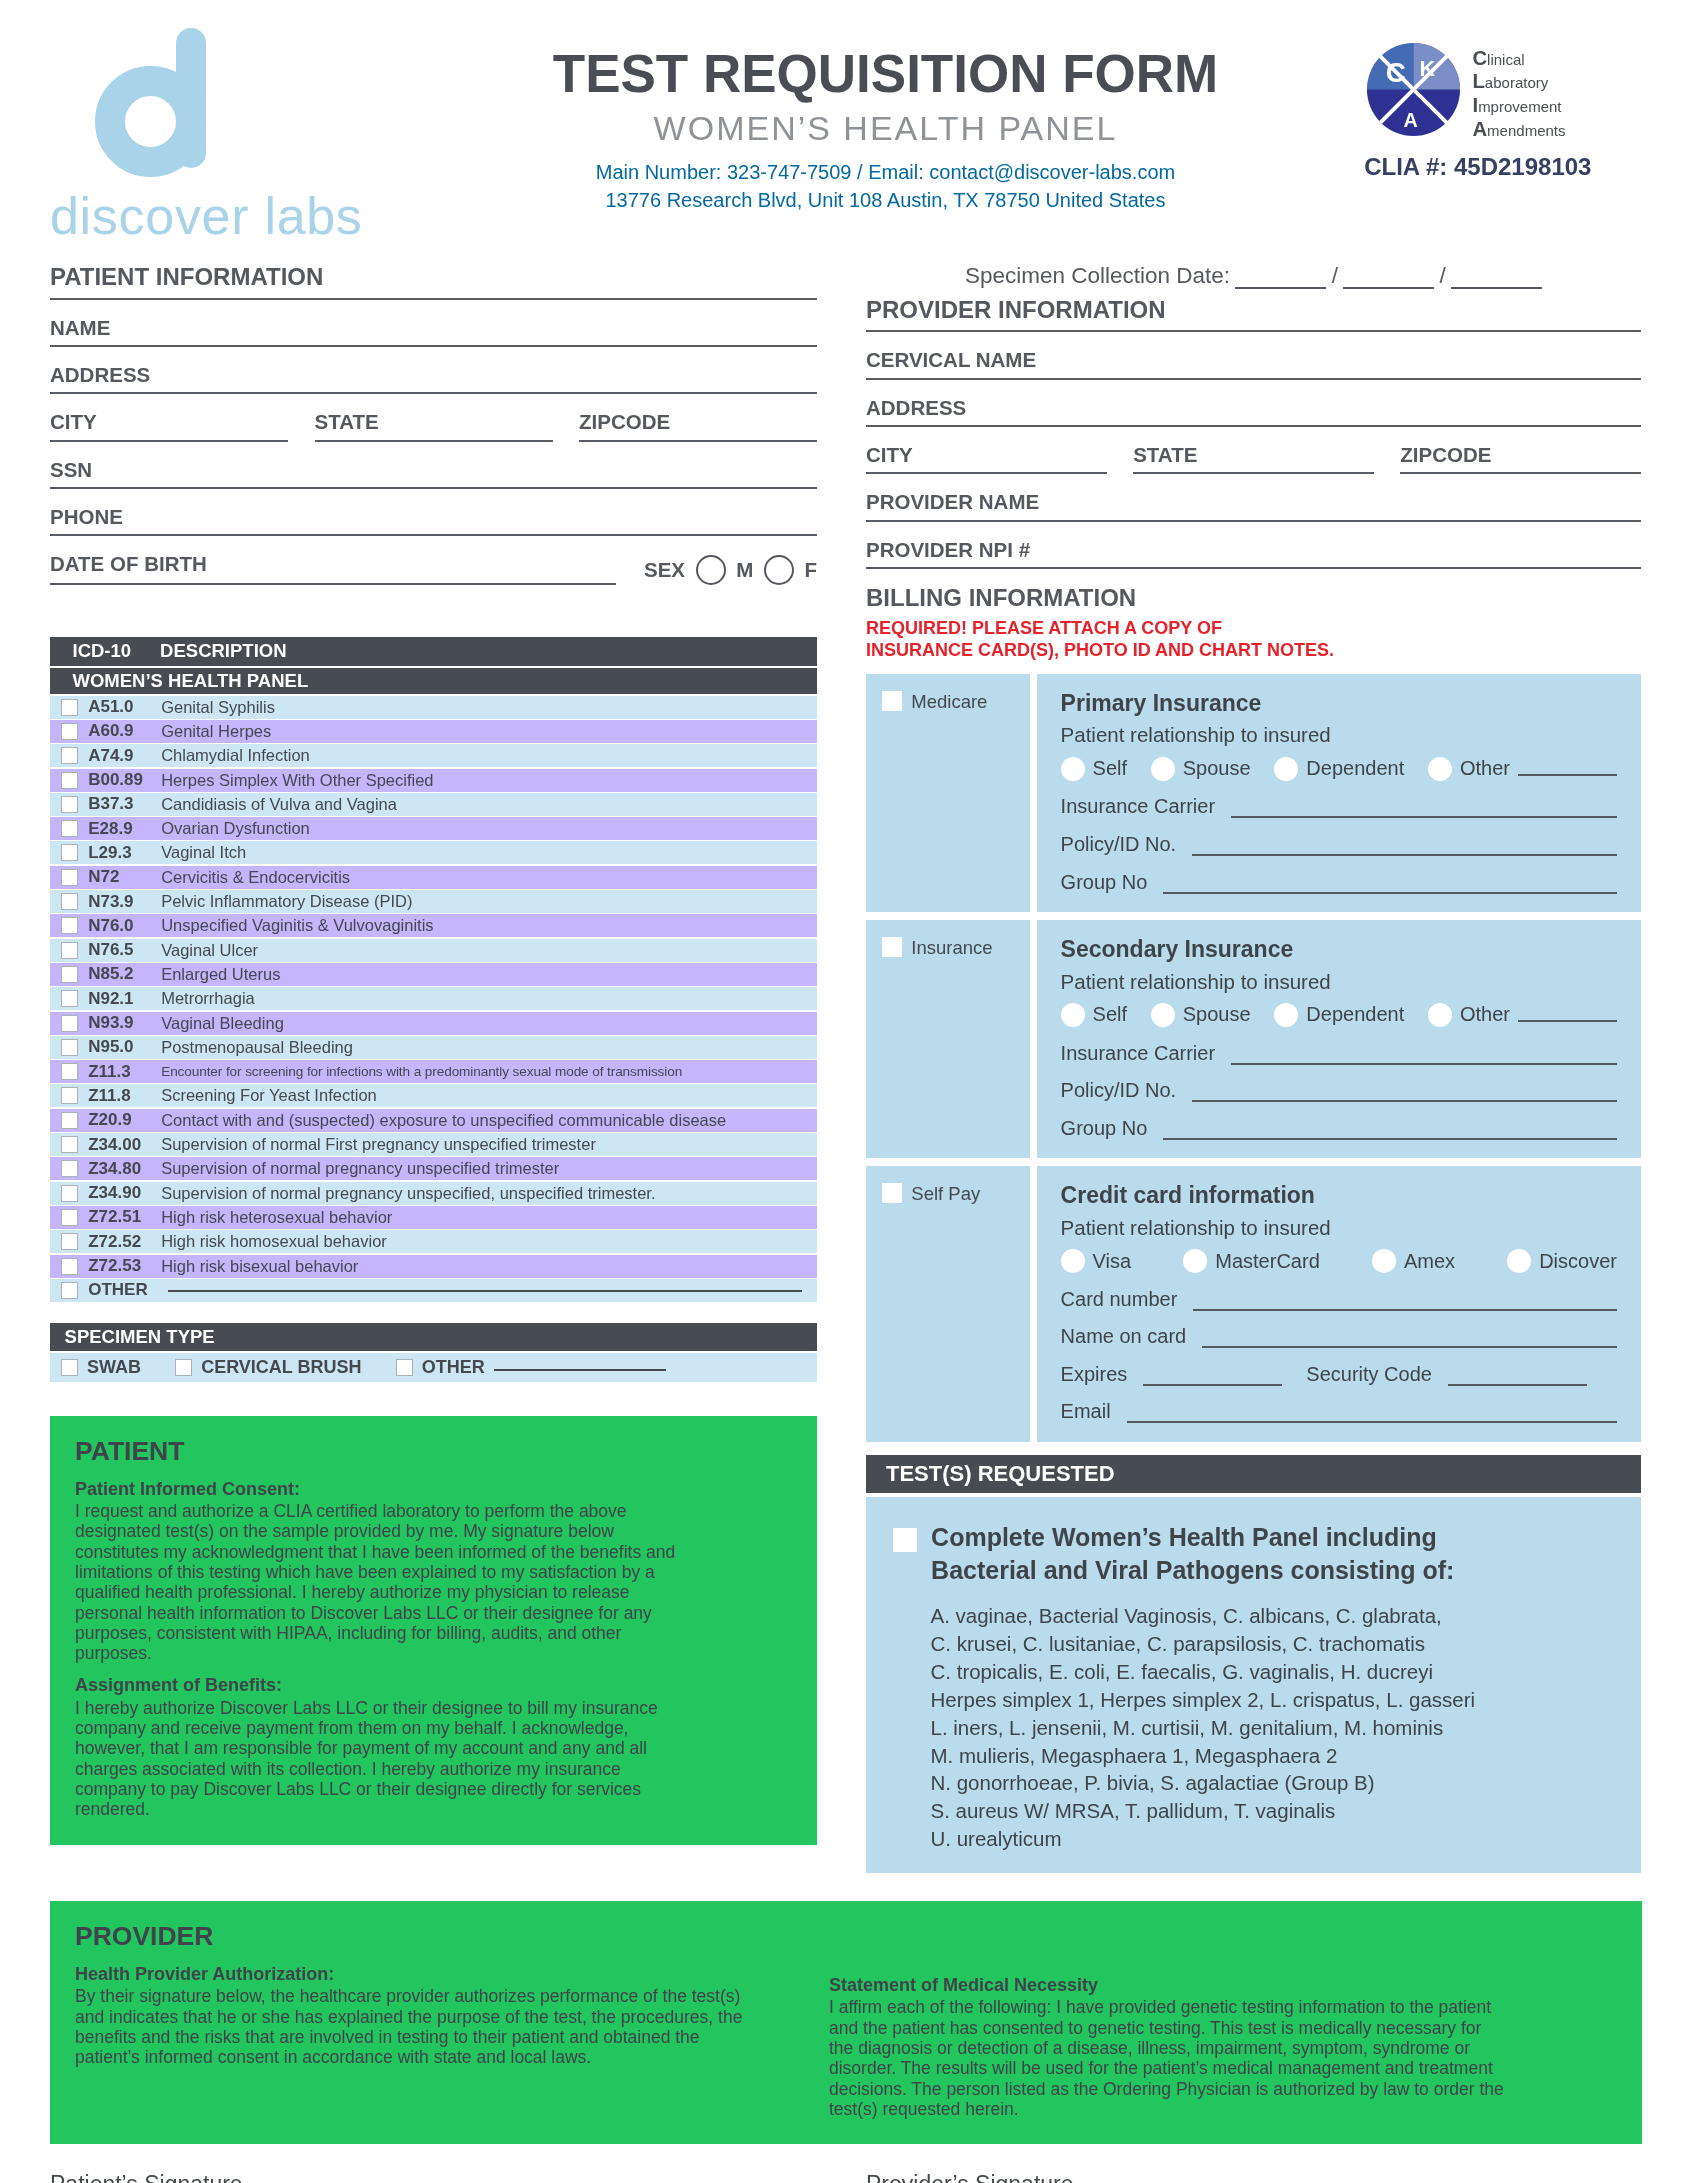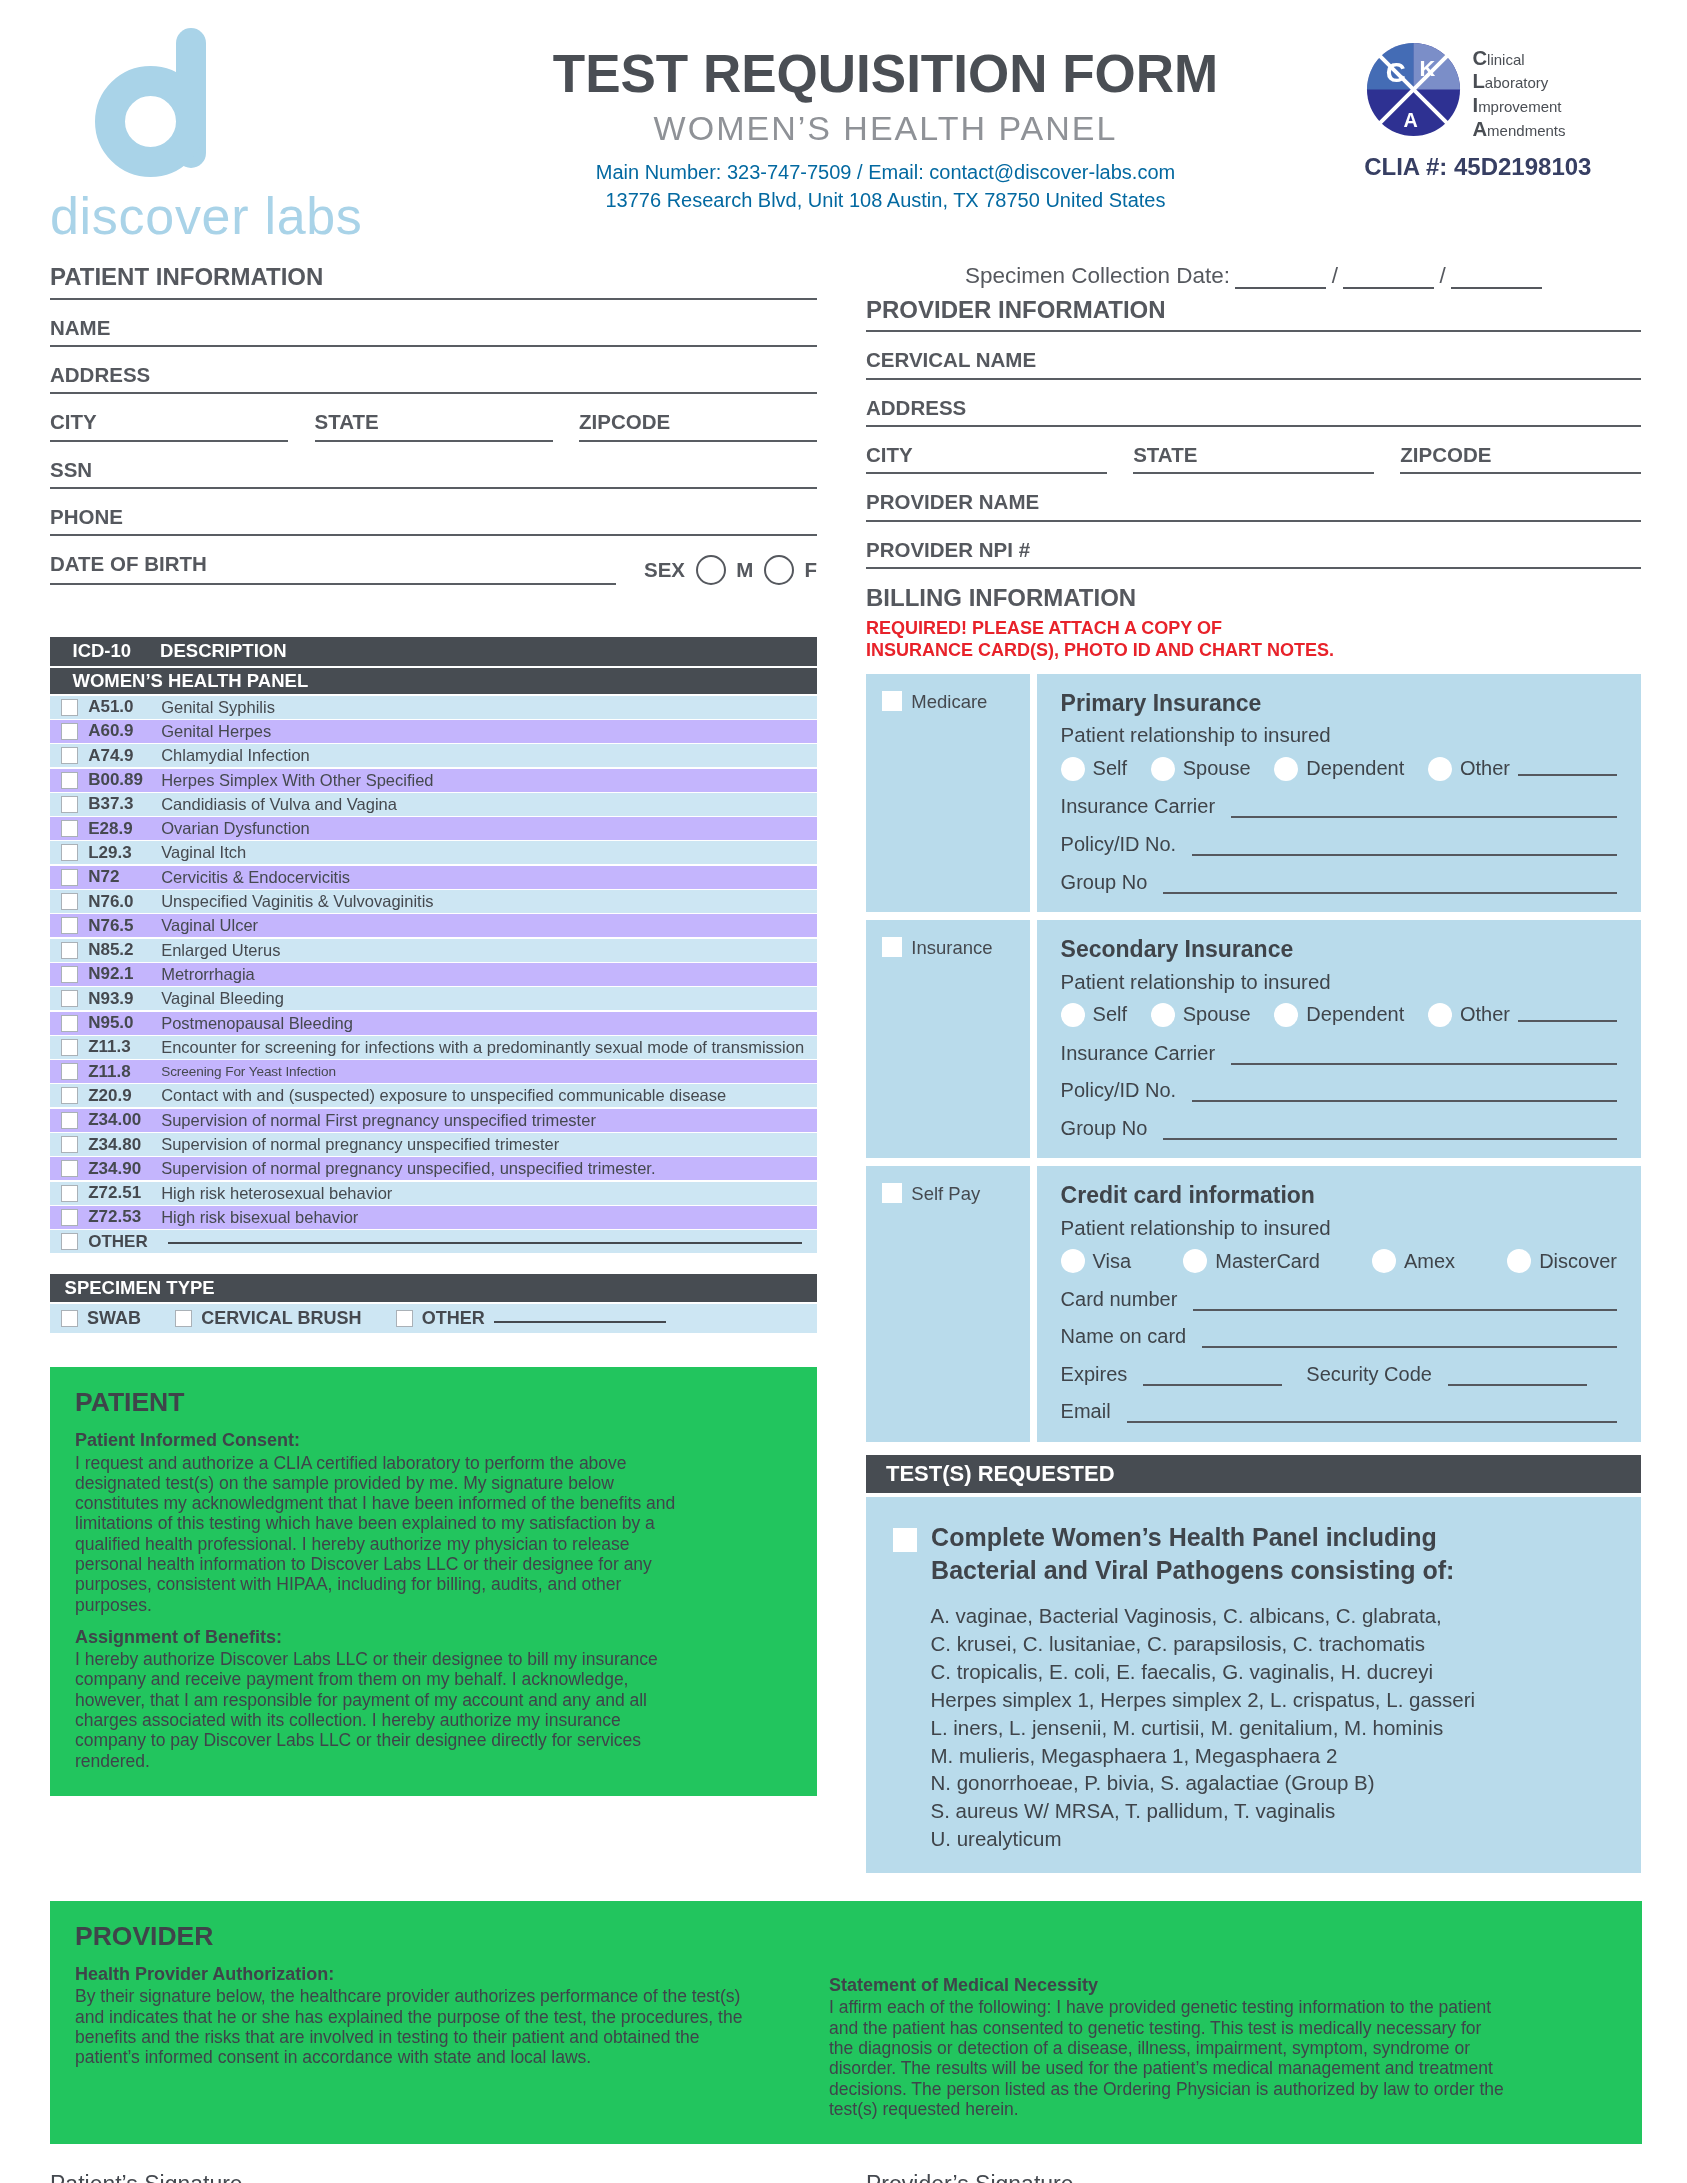--- a/index.html
+++ b/index.html
@@ -248,20 +248,25 @@
             <span class="icd-code">L29.3</span>
             <span class="icd-desc">Vaginal Itch</span>
           </div>
             <div class="icd-row">
             <span class="cbox"></span>
             <span class="icd-code">N72</span>
             <span class="icd-desc">Cervicitis &amp; Endocervicitis</span>
           </div>
             <div class="icd-row">
             <span class="cbox"></span>
+            <span class="icd-code">N73.9</span>
+            <span class="icd-desc">Pelvic Inflammatory Disease (PID)</span>
+          </div>
+            <div class="icd-row">
+            <span class="cbox"></span>
             <span class="icd-code">N76.0</span>
             <span class="icd-desc">Unspecified Vaginitis &amp; Vulvovaginitis</span>
           </div>
             <div class="icd-row">
             <span class="cbox"></span>
             <span class="icd-code">N76.5</span>
             <span class="icd-desc">Vaginal Ulcer</span>
           </div>
             <div class="icd-row">
             <span class="cbox"></span>
@@ -310,20 +315,25 @@
           </div>
             <div class="icd-row">
             <span class="cbox"></span>
             <span class="icd-code">Z34.90</span>
             <span class="icd-desc">Supervision of normal pregnancy unspecified, unspecified trimester.</span>
           </div>
             <div class="icd-row">
             <span class="cbox"></span>
             <span class="icd-code">Z72.51</span>
             <span class="icd-desc">High risk heterosexual behavior</span>
+          </div>
+            <div class="icd-row">
+            <span class="cbox"></span>
+            <span class="icd-code">Z72.52</span>
+            <span class="icd-desc">High risk homosexual behavior</span>
           </div>
             <div class="icd-row">
             <span class="cbox"></span>
             <span class="icd-code">Z72.53</span>
             <span class="icd-desc">High risk bisexual behavior</span>
           </div>
           </div>
         <div class="icd-row icd-other">
           <span class="cbox"></span>
           <span class="icd-code">OTHER</span>

